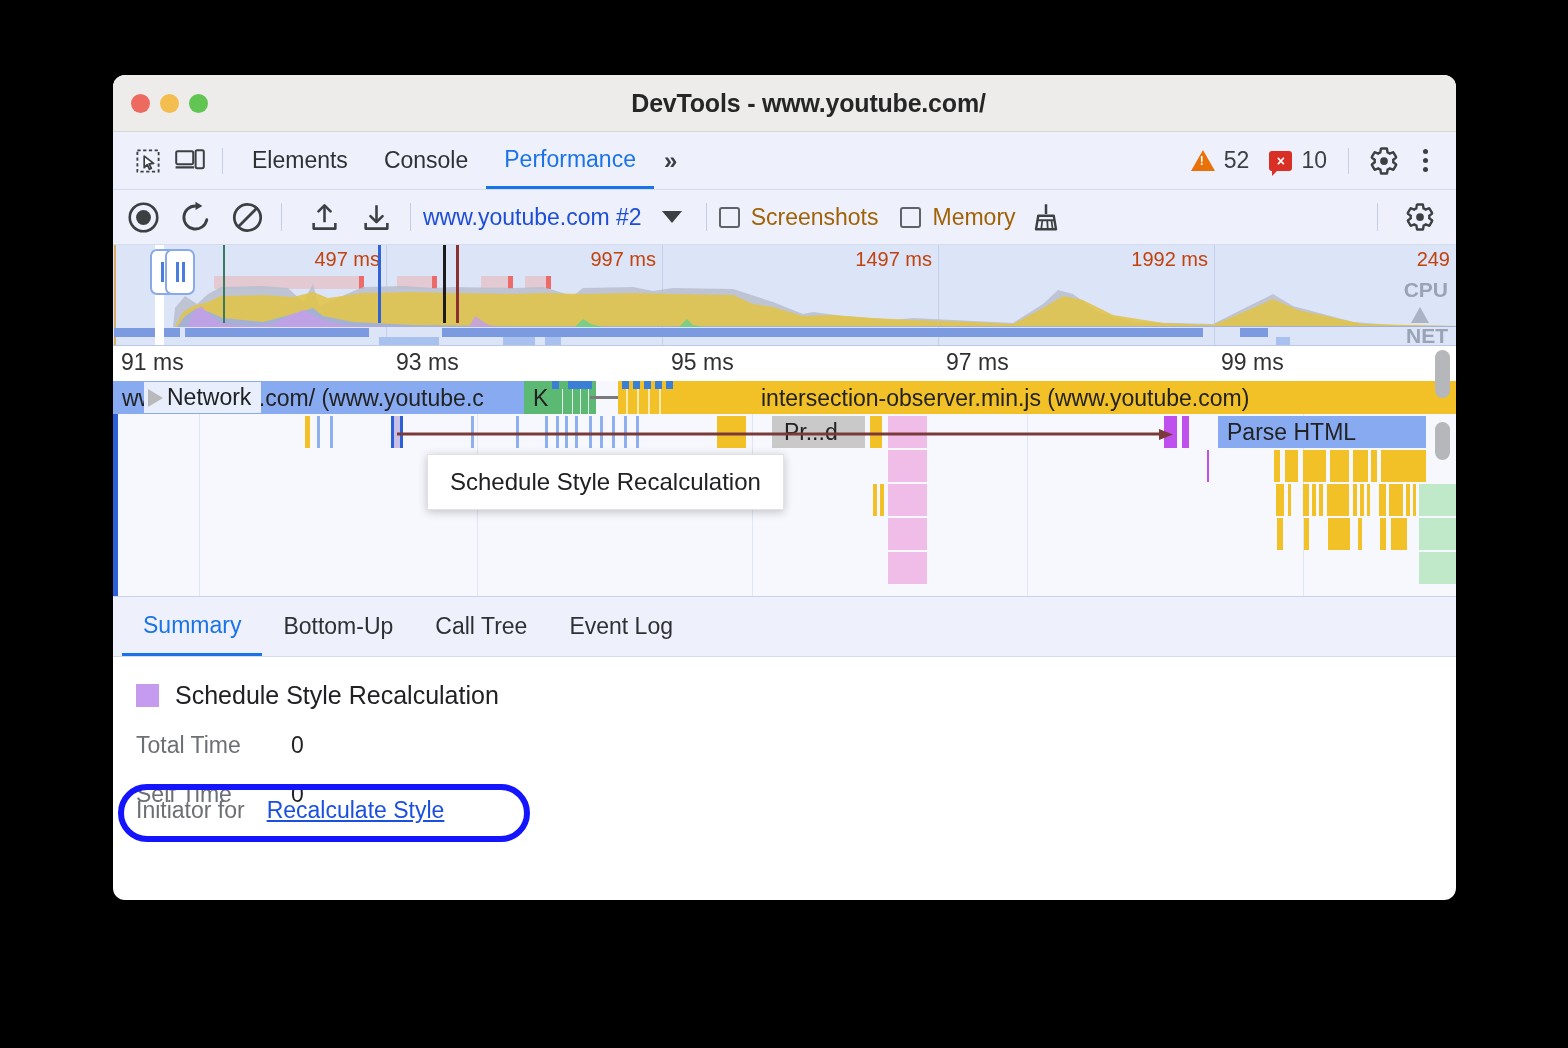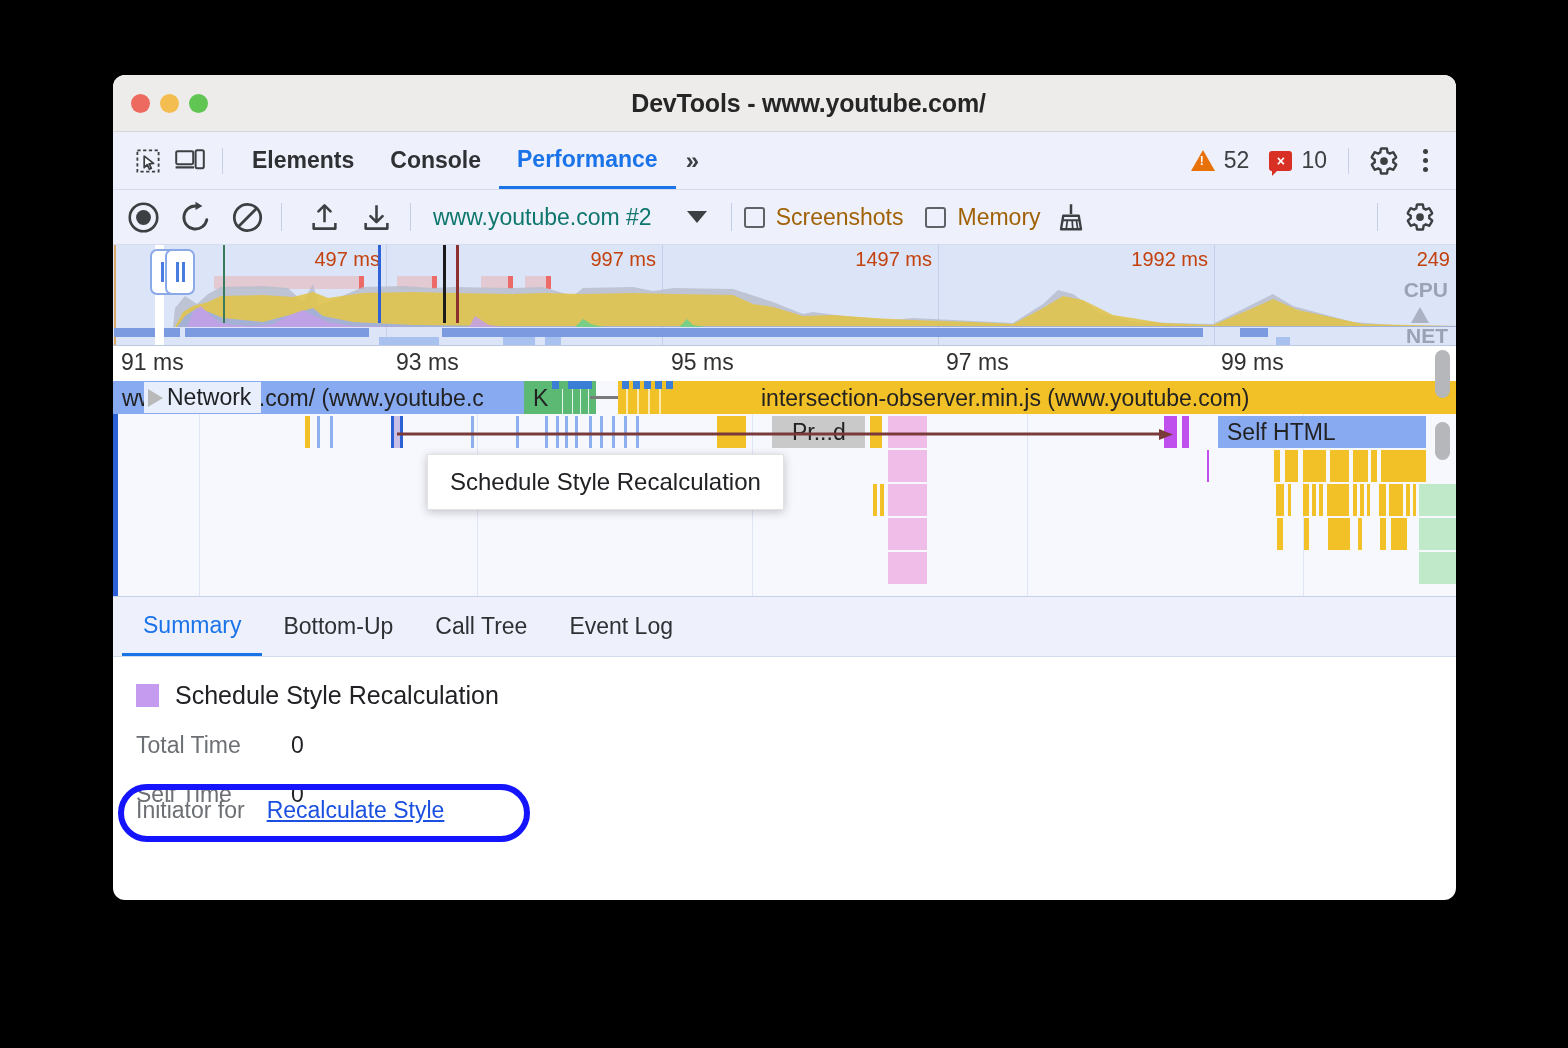--- a/index.html
+++ b/index.html
@@ -64,21 +64,20 @@
   }
   .tb-icon:first-child { margin-left: 14px; }
   .tb-sep {
     width: 1px; height: 26px; background: #c7d0e6; margin: 0 11px;
   }
   .maintab {
     font-size: 23px; color: #2f3033;
     padding: 0 18px; height: 57px;
     display: flex; align-items: center;
     box-sizing: border-box;
-    font-weight: bold;
   }
   .maintab.active { color: #1a73e8; border-bottom: 3px solid #1a73e8; }
   .chev-more { font-size: 24px; color: #3c4043; padding: 0 10px; font-weight: 600;}
   .tabbar-right {
     margin-left: auto; display: flex; align-items: center; gap: 6px;
     padding-right: 16px;
   }
   .count-item { display: flex; align-items: center; gap: 9px; padding: 0 7px; }
   .count-item .num { font-size: 23px; color: #3c4043; }
   .warn-tri {
@@ -113,22 +112,22 @@
     display: flex; align-items: center;
     border-bottom: 1px solid #d5dced;
     box-sizing: border-box;
   }
   .pb-icon {
     width: 44px; height: 40px; display: flex; align-items: center; justify-content: center;
     color: #3c4043; margin-left: 8px;
   }
   .pb-sep { width: 1px; height: 28px; background: #c3cde4; margin: 0 12px; }
   .recsel {
-    display: flex; align-items: center; gap: 35px;
-    font-size: 23px; color: #0f766e; margin-left: 10px;
+    display: flex; align-items: center; gap: 20px;
+    font-size: 23px; color: #1d4ed8; margin-left: 0;
   }
   .recsel .caret {
     width: 0; height: 0;
     border-left: 10px solid transparent; border-right: 10px solid transparent;
     border-top: 12px solid #3c4043;
   }
   .cbitem { display: flex; align-items: center; gap: 11px; font-size: 23px; color: #a16207; }
   .cbox { width: 21px; height: 21px; border: 2px solid #5f6368; border-radius: 3px; box-sizing: border-box;}
 
   
@@ -500,28 +499,28 @@
         <span class="evt" style="left:443px;width:3px;height:32px;background:#8fb0ee"></span>
         <span class="evt" style="left:452px;width:3px;height:32px;background:#8fb0ee"></span>
         <span class="evt" style="left:462px;width:3px;height:32px;background:#8fb0ee"></span>
         <span class="evt" style="left:476px;width:3px;height:32px;background:#8fb0ee"></span>
         <span class="evt" style="left:487px;width:3px;height:32px;background:#8fb0ee"></span>
         <span class="evt" style="left:499px;width:3px;height:32px;background:#8fb0ee"></span>
         <span class="evt" style="left:511px;width:3px;height:32px;background:#8fb0ee"></span>
         <span class="evt" style="left:523px;width:3px;height:32px;background:#8fb0ee"></span>
         <span class="evt" style="left:604px;width:29px;height:32px;background:#f2c027"></span>
         <span class="evt" style="left:659px;width:93px;height:32px;background:#c9c9c9">
-          <span class="evt-label" style="left:20px">Pr...d</span>
+          <span class="evt-label" style="left:12px">Pr...d</span>
         </span>
         <span class="evt" style="left:757px;width:12px;height:32px;background:#f2c027"></span>
         <span class="evt" style="left:775px;width:39px;height:32px;background:#f0bce8"></span>
         <span class="evt" style="left:1051px;width:13px;height:32px;background:#c050ee"></span>
         <span class="evt" style="left:1069px;width:7px;height:32px;background:#c050ee"></span>
         <span class="evt" style="left:1105px;width:208px;height:32px;background:#88aaf0">
-          <span class="evt-label">Self HTML</span>
+          <span class="evt-label">Parse HTML</span>
         </span>
 
         <svg style="position:absolute;left:284px;top:13px" width="780" height="12">
           <line x1="0" y1="5" x2="762" y2="5" stroke="#7b3a3a" stroke-width="3"></line>
           <path d="M762 0 L776 5.5 L762 11 Z" fill="#7b3a3a"></path>
         </svg>
       </div>
 
       <div class="track" style="left:0;top:104px;right:0;height:32px">
         <span class="evt" style="left:775px;width:39px;height:32px;background:#f0bce8"></span>

